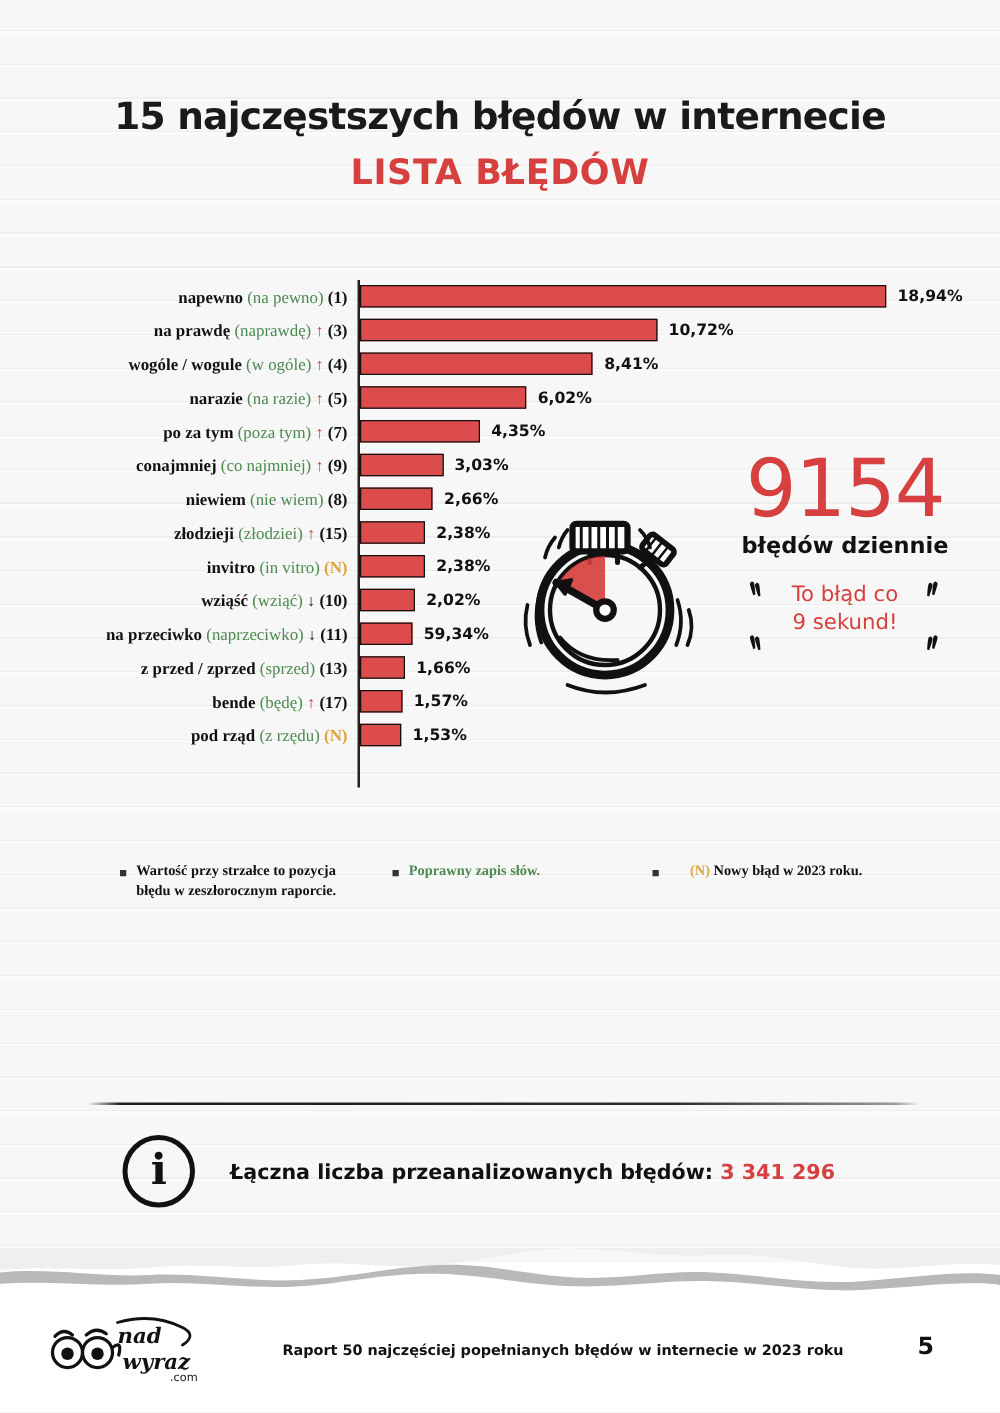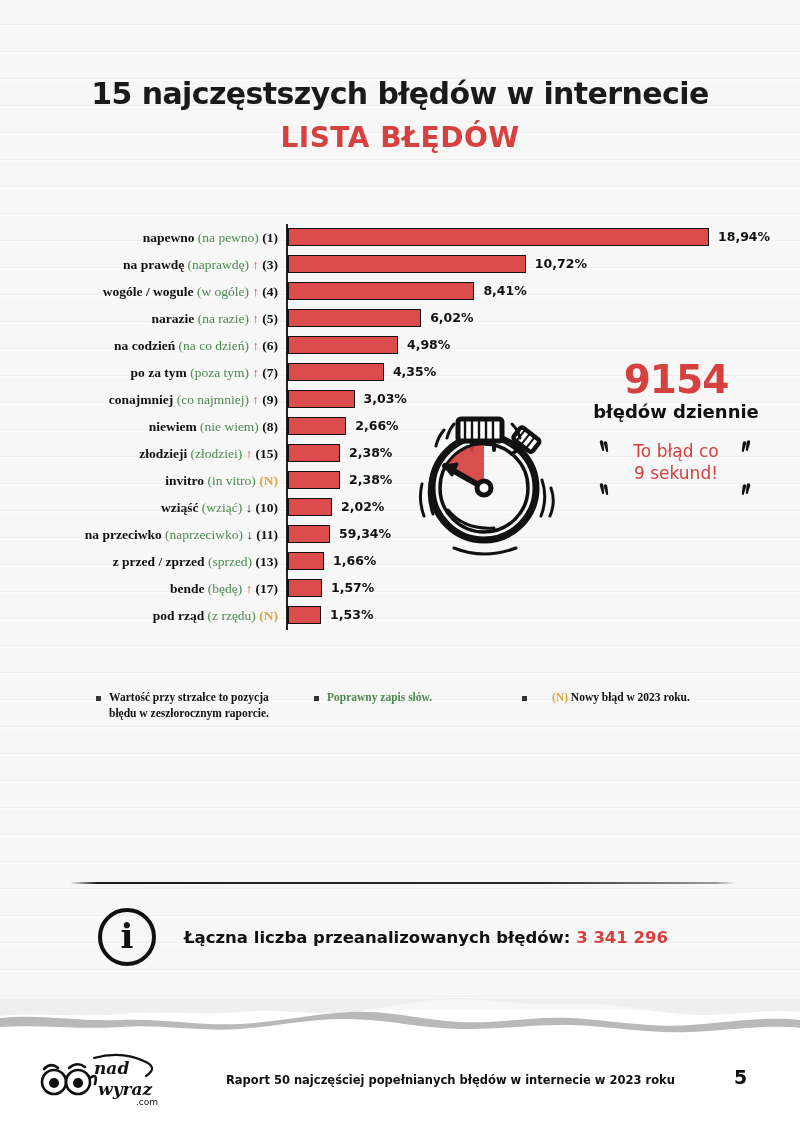--- a/index.html
+++ b/index.html
@@ -123,21 +123,21 @@
     position: absolute;
     left: 556px; top: 356px;
     width: 240px;
     text-align: center;
     font-family: "DejaVu Sans", sans-serif;
   }
   #stat-lead {
     font-size: 18px; font-weight: bold; color: #111111; line-height: 1.28;
   }
   #stat-number {
-    font-size: 39px; font-weight: bold; color: #d6403f;
+    font-size: 64px; font-weight: normal; color: #d6403f;
     line-height: 1.0; margin: 4px 0 2px 0; letter-spacing: -1px;
   }
   #stat-unit {
     font-size: 18px; font-weight: bold; color: #111111;
   }
   #stat-callout-wrap {
     position: relative; margin-top: 18px; height: 64px;
   }
   #stat-callout {
     font-size: 17px; font-weight: normal; color: #d6403f; line-height: 1.3;
@@ -166,21 +166,21 @@
   .legend-item { display: flex; align-items: flex-start; }
   .legend-bullet {
     width: 5px; height: 5px; background: #333333;
     margin-top: 6px; margin-right: 8px; flex: none;
   }
   .legend-text {
     font-family: "Liberation Serif", serif;
     font-size: 11.5px; font-weight: bold; color: #111111; line-height: 1.35;
   }
   .legend-text.green { color: #4c8a50; }
-  #legend-1 { width: 218px; text-align: center; }
+  #legend-1 { width: 218px; }
   #legend-2 { width: 208px; }
   #legend-3 { width: 214px; gap: 17px; }
 
   
   #divider {
     position: absolute;
     left: 70px; top: 882px;
     width: 666px; height: 2px;
     background: linear-gradient(to right, rgba(20,20,20,0) 0%, #1c1c1c 4%, #2a2a2a 70%, rgba(40,40,40,0.45) 97%, rgba(40,40,40,0) 100%);
   }
@@ -254,27 +254,20 @@
         <div class="bar-area">
           <div class="bar" style="width: 187.382px;"></div>
           <div class="bar-value" style="left: 196.382px;">8,41%</div>
         </div>
       </div>
       <div class="row">
         <div class="row-label"><span class="w-wrong">narazie</span> <span class="w-right">(na razie)</span> <span class="arrow-up">↑</span> <span class="w-rank">(5)</span></div>
         <div class="bar-area">
           <div class="bar" style="width: 134.131px;"></div>
           <div class="bar-value" style="left: 143.131px;">6,02%</div>
-        </div>
-      </div>
-      <div class="row">
-        <div class="row-label"><span class="w-wrong">na codzień</span> <span class="w-right">(na co dzień)</span> <span class="arrow-up">↑</span> <span class="w-rank">(6)</span></div>
-        <div class="bar-area">
-          <div class="bar" style="width: 110.959px;"></div>
-          <div class="bar-value" style="left: 119.959px;">4,98%</div>
         </div>
       </div>
       <div class="row">
         <div class="row-label"><span class="w-wrong">po za tym</span> <span class="w-right">(poza tym)</span> <span class="arrow-up">↑</span> <span class="w-rank">(7)</span></div>
         <div class="bar-area">
           <div class="bar" style="width: 96.9219px;"></div>
           <div class="bar-value" style="left: 105.922px;">4,35%</div>
         </div>
       </div>
       <div class="row">

